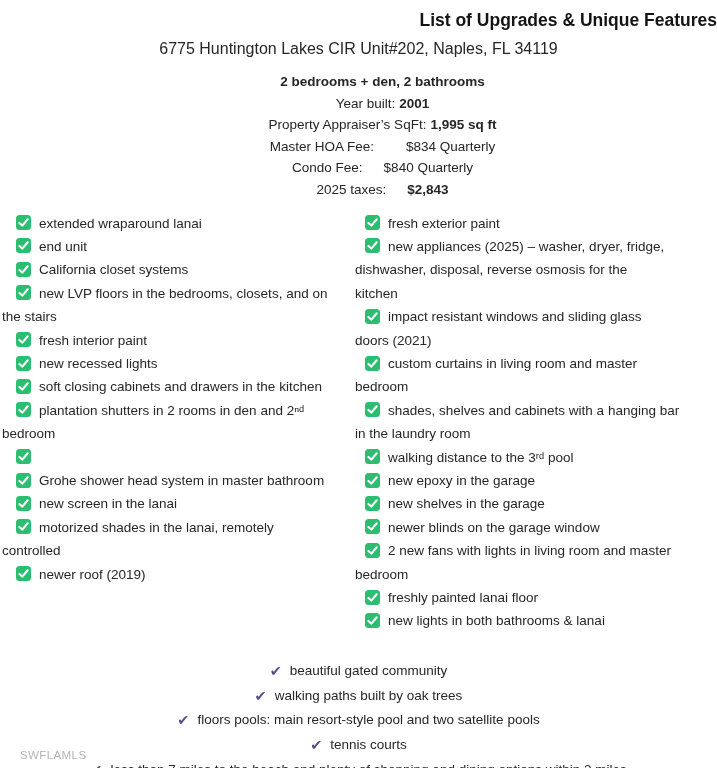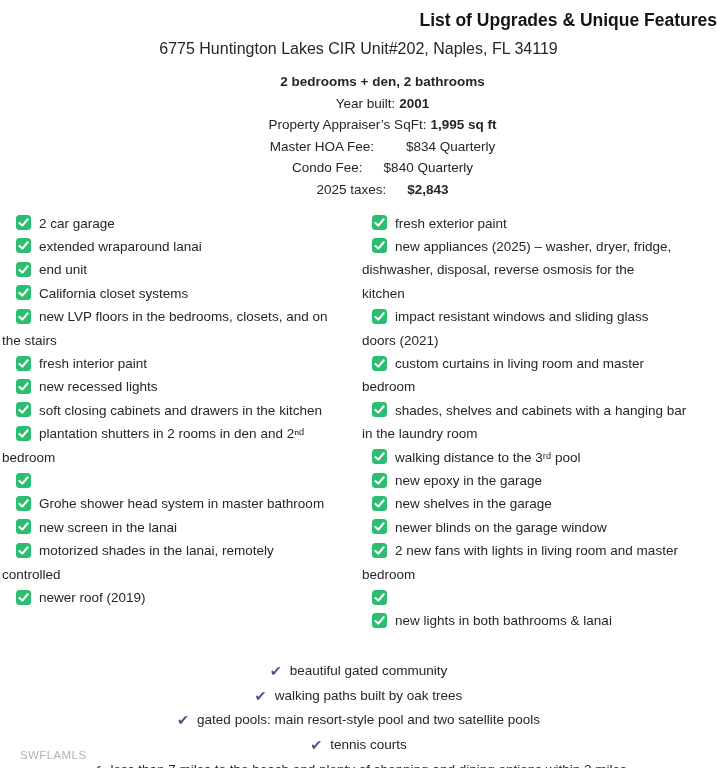--- a/index.html
+++ b/index.html
@@ -45,21 +45,21 @@
   .sp21{width:21px;}
   .sp32{width:32px;}
 
   .columns{
     margin-top:11px;
     display:flex;
     align-items:flex-start;
   }
   .col{font-size:13.5px;}
   .col-left{margin-left:2px;width:352px;}
-  .col-right{margin-left:8px;width:344px;}
+  .col-right{margin-left:1px;width:344px;}
   .item{
     line-height:23.4px;
   }
   .col-left .item{text-indent:14px;}
   .col-right .item{text-indent:10px;}
   .checkbox{
     display:inline-block;
     width:15px;height:15px;
     background:var(--green);
     border-radius:3.5px;
@@ -117,25 +117,20 @@
       <span>Condo Fee:</span><span class="sp sp21"></span><span>$840 Quarterly</span>
     </div>
     <div class="fact">
       <span>2025 taxes:</span><span class="sp sp21"></span><span class="bold">$2,843</span>
     </div>
   </div>
 
   <div class="columns">
     <div class="col col-left">
 
-        <div class="item">
-          <span class="checkbox"><svg viewBox="0 0 15 15" xmlns="http://www.w3.org/2000/svg">
-              <path d="M3.4 7.9 L6.3 10.6 L11.7 4.3" fill="none" stroke="#ffffff" stroke-width="2.1" stroke-linecap="round" stroke-linejoin="round"></path>
-            </svg></span><span class="item-text">2 car garage</span>
-        </div>
 
         <div class="item">
           <span class="checkbox"><svg viewBox="0 0 15 15" xmlns="http://www.w3.org/2000/svg">
               <path d="M3.4 7.9 L6.3 10.6 L11.7 4.3" fill="none" stroke="#ffffff" stroke-width="2.1" stroke-linecap="round" stroke-linejoin="round"></path>
             </svg></span><span class="item-text">extended wraparound lanai</span>
         </div>
 
         <div class="item">
           <span class="checkbox"><svg viewBox="0 0 15 15" xmlns="http://www.w3.org/2000/svg">
               <path d="M3.4 7.9 L6.3 10.6 L11.7 4.3" fill="none" stroke="#ffffff" stroke-width="2.1" stroke-linecap="round" stroke-linejoin="round"></path>
@@ -275,21 +270,21 @@
         <div class="item">
           <span class="checkbox"><svg viewBox="0 0 15 15" xmlns="http://www.w3.org/2000/svg">
               <path d="M3.4 7.9 L6.3 10.6 L11.7 4.3" fill="none" stroke="#ffffff" stroke-width="2.1" stroke-linecap="round" stroke-linejoin="round"></path>
             </svg></span><span class="item-text">2 new fans with lights in living room and master
 bedroom</span>
         </div>
 
         <div class="item">
           <span class="checkbox"><svg viewBox="0 0 15 15" xmlns="http://www.w3.org/2000/svg">
               <path d="M3.4 7.9 L6.3 10.6 L11.7 4.3" fill="none" stroke="#ffffff" stroke-width="2.1" stroke-linecap="round" stroke-linejoin="round"></path>
-            </svg></span>
+            </svg></span><span class="item-text">freshly painted lanai floor</span>
         </div>
 
         <div class="item">
           <span class="checkbox"><svg viewBox="0 0 15 15" xmlns="http://www.w3.org/2000/svg">
               <path d="M3.4 7.9 L6.3 10.6 L11.7 4.3" fill="none" stroke="#ffffff" stroke-width="2.1" stroke-linecap="round" stroke-linejoin="round"></path>
             </svg></span><span class="item-text">new lights in both bathrooms &amp; lanai</span>
         </div>
       </div>
   </div>
 
@@ -297,21 +292,21 @@
 
       <div class="comm-line">
         <span class="comm-check">✔</span><span>beautiful gated community</span>
       </div>
 
       <div class="comm-line">
         <span class="comm-check">✔</span><span>walking paths built by oak trees</span>
       </div>
 
       <div class="comm-line">
-        <span class="comm-check">✔</span><span>gated pools: main resort-style pool and two satellite pools</span>
+        <span class="comm-check">✔</span><span>floors pools: main resort-style pool and two satellite pools</span>
       </div>
 
       <div class="comm-line">
         <span class="comm-check">✔</span><span>tennis courts</span>
       </div>
 
       <div class="comm-line">
         <span class="comm-check">✔</span><span>less than 7 miles to the beach and plenty of shopping and dining options within 2 miles</span>
       </div>
     </div>

